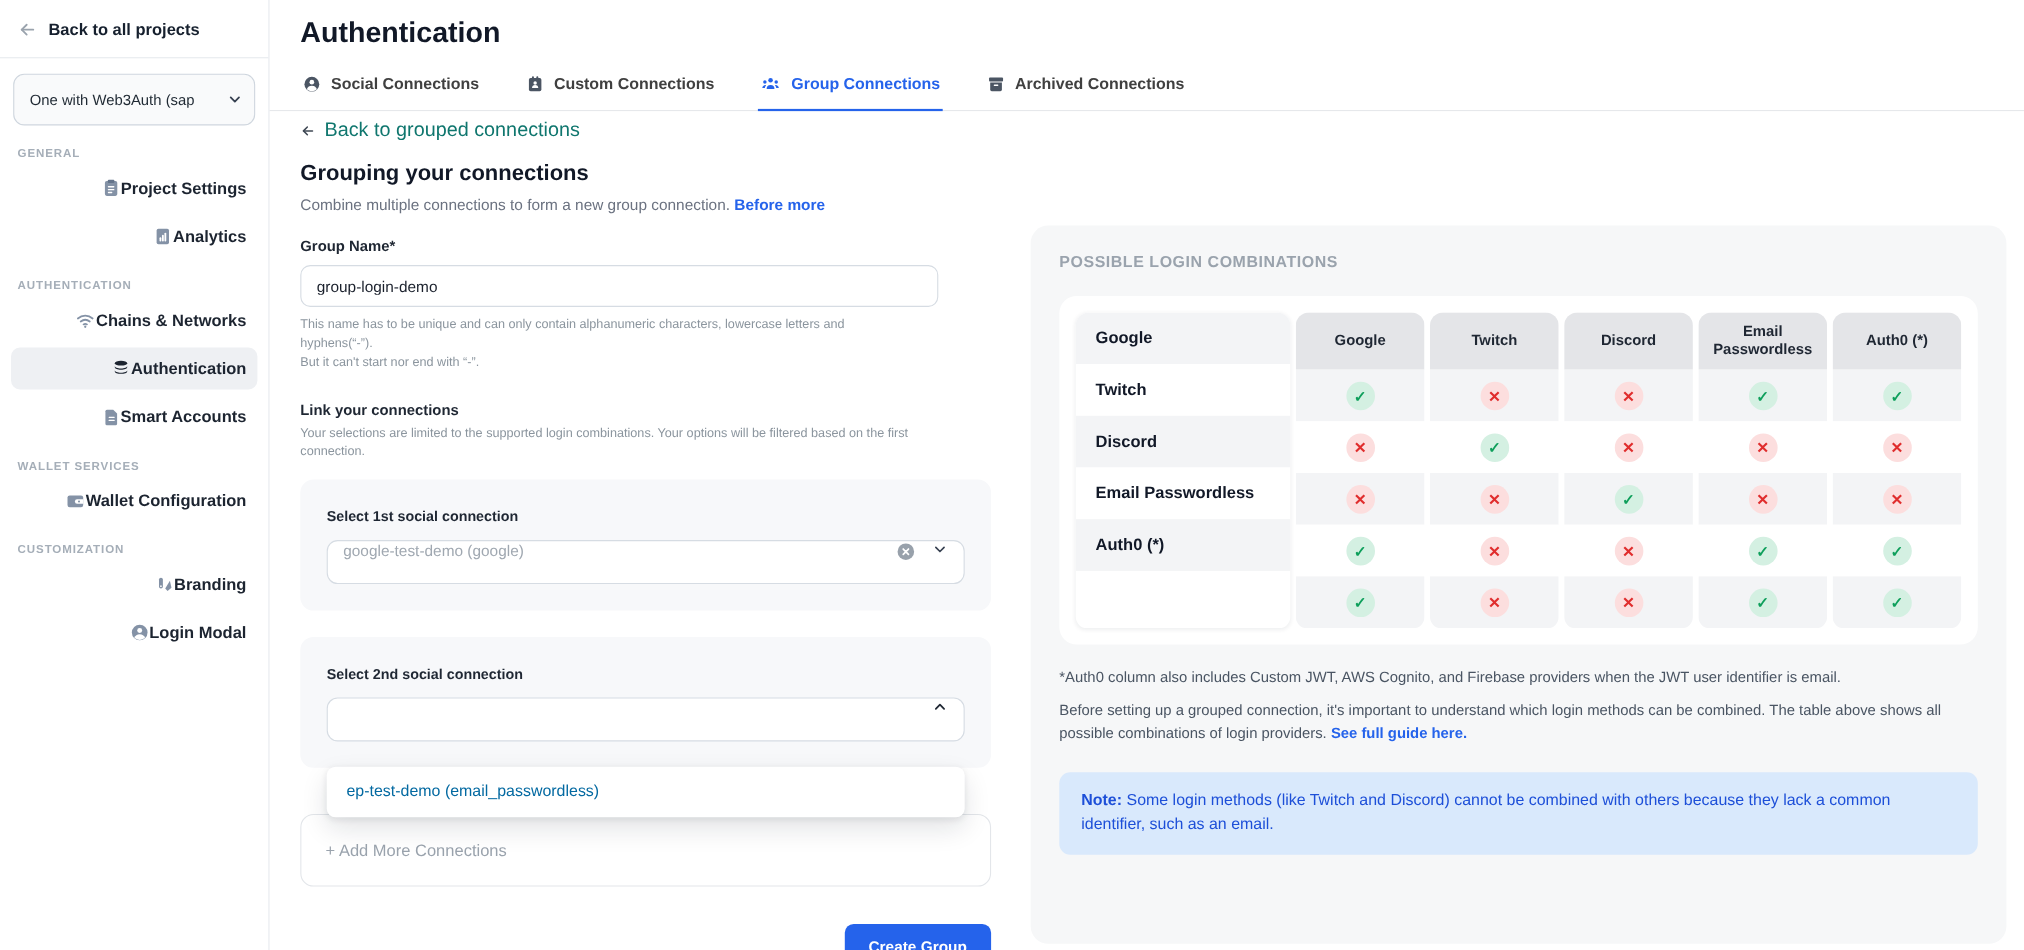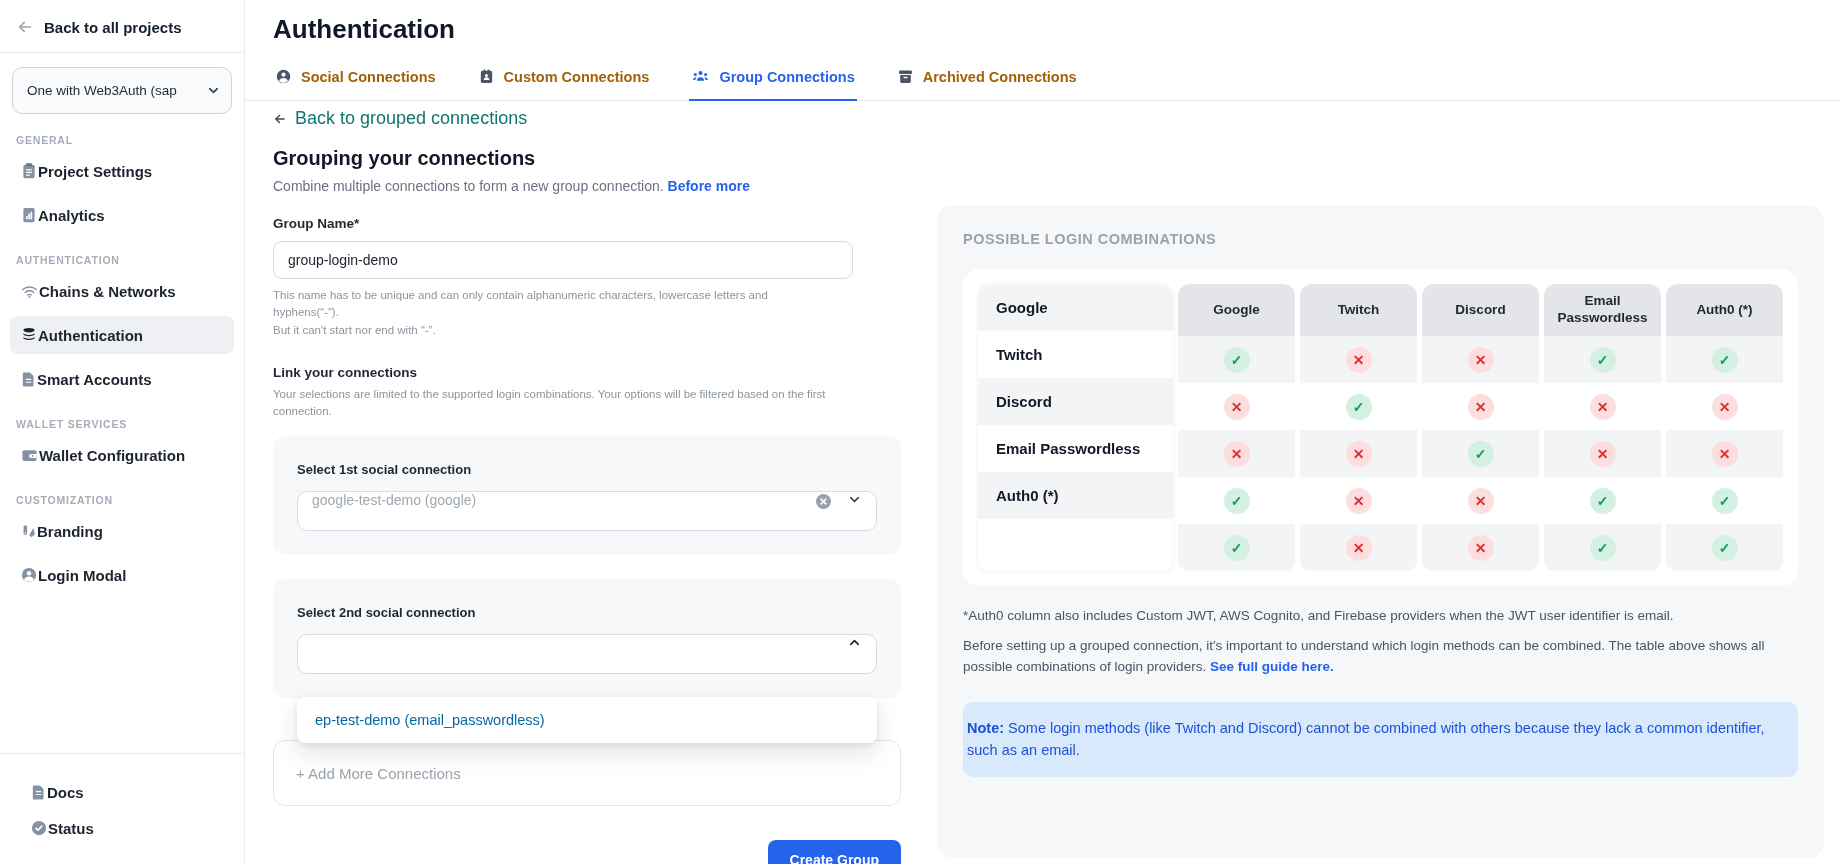--- a/index.html
+++ b/index.html
@@ -9,33 +9,33 @@
 
   
   .sidebar { width:245px; min-width:245px; height:100%; border-right:1px solid #e7eaee; position:relative; background:#fff; }
   .sb-head { display:flex; align-items:center; gap:10px; padding:18px 16px 16px 16px; border-bottom:1px solid #e7eaee; }
   .sb-head .txt { font-size:15px; font-weight:700; color:#16202e; }
   .proj-select { margin:14px 12px 0 12px; height:47px; border:1px solid #cfd6de; border-radius:10px; background:#f9fafb;
     display:flex; align-items:center; padding:0 10px 0 14px; cursor:pointer; }
   .proj-select .val { flex:1; font-size:13.5px; color:#1f2933; white-space:nowrap; overflow:hidden; }
   .sb-section { margin:20px 16px 0 16px; font-size:10.5px; font-weight:700; letter-spacing:.8px; color:#a5aeb8; }
   .sb-item { display:flex; align-items:center; height:38px; margin:6px 10px 0 10px; padding:0 10px;
-    border-radius:8px; cursor:pointer; }
+    border-radius:8px; cursor:pointer;justify-content:flex-end; }
   .sb-item.active { background:#eef0f3; }
   .sb-item .lbl { font-size:15px; font-weight:600; color:#1c2430; }
   .sb-footer { position:absolute; left:0; right:0; bottom:0; border-top:1px solid #e7eaee; padding:20px 10px 18px 10px; background:#fff; }
   .sb-footer .sb-item { margin-top:0; height:36px; }
   .icon { display:inline-flex; align-items:center; justify-content:center; flex:none; }
 
   
   .main { position:relative; flex:1; height:100%; }
   .page-title { padding:14px 0 0 28px; font-size:26px; font-weight:800; color:#111827; }
   .tabbar { display:flex; gap:38px; padding:0 0 0 28px; margin-top:16px; border-bottom:1px solid #e6e8eb; }
   .tab { display:flex; align-items:center; gap:9px; padding:6px 2px 13px 2px; font-size:14.5px; font-weight:600;
-    color:#a16207; cursor:pointer; border-bottom:2.5px solid transparent; margin-bottom:-1px; }
+    color:#404040; cursor:pointer; border-bottom:2.5px solid transparent; margin-bottom:-1px; }
   .tab.active { color:#2563eb; border-bottom-color:#2563eb; }
 
   
   .form-col { position:absolute; left:28px; top:108px; width:632px; }
   .back-link { display:flex; align-items:center; gap:8px; font-size:18px; color:#0f766e; cursor:pointer; }
   .h2 { margin-top:18px; font-size:20px; font-weight:800; color:#111827; }
   .subtitle { margin-top:8px; font-size:14px; color:#6b7280; }
   .subtitle a { color:#2563eb; font-weight:600; text-decoration:none; cursor:pointer; }
   .field-label { margin-top:22px; font-size:13.5px; font-weight:700; color:#1f2733; }
   .text-input { margin-top:10px; width:580px; height:38px; border:1px solid #d6dce3; border-radius:9px;
@@ -76,21 +76,21 @@
   .combo-cell.alt { background:#f3f4f6; }
   .combo-cell.label { justify-content:flex-start; padding-left:18px; font-size:15px; font-weight:600; color:#111827; }
   .badge { width:26px; height:26px; border-radius:50%; display:flex; align-items:center; justify-content:center;
     font-size:14px; font-weight:700; }
   .badge.yes { background:#d4f0e2; color:#0e9f5b; }
   .badge.no  { background:#fcdede; color:#e02d2d; }
 
   .footnote1 { margin-top:22px; font-size:13.5px; color:#4a5563; }
   .footnote2 { margin-top:13px; font-size:13.5px; line-height:1.55; color:#4a5563; max-width:830px; }
   .footnote2 a { color:#2563eb; font-weight:600; text-decoration:none; cursor:pointer; }
-  .note-box { margin-top:24px; background:#d9e9fc; border-radius:10px; padding:15px 4px; font-size:14.5px;
+  .note-box { margin-top:24px; background:#d9e9fc; border-radius:10px; padding:15px 20px; font-size:14.5px;
     line-height:1.55; color:#1d4fd8; }
   .note-box b { font-weight:700; }
 </style>
 </head>
 <body>
 
 <div class="app">
 
   <aside class="sidebar">
     <div class="sb-head">
@@ -197,41 +197,20 @@
       <span class="icon">
         <svg width="18" height="18" viewBox="0 0 24 24" fill="#8492a6">
             <circle cx="12" cy="12" r="9.5"></circle>
             <circle cx="12" cy="9.5" r="3" fill="#fff"></circle>
             <path d="M5.5 18.5a7 7 0 0 1 13 0 9.5 9.5 0 0 1-13 0z" fill="#fff"></path>
           </svg>
       </span>
       <span class="lbl">Login Modal</span>
     </div>
 
-    <div class="sb-footer">
-      <div class="sb-item">
-        <span class="icon">
-          <svg width="17" height="17" viewBox="0 0 24 24" fill="#8492a6">
-              <path d="M6 2h8l5 5v13a2 2 0 0 1-2 2H6a2 2 0 0 1-2-2V4a2 2 0 0 1 2-2z"></path>
-              <rect x="8" y="10" width="8" height="1.7" rx=".8" fill="#fff"></rect>
-              <rect x="8" y="14" width="8" height="1.7" rx=".8" fill="#fff"></rect>
-            </svg>
-        </span>
-        <span class="lbl">Docs</span>
-      </div>
-      <div class="sb-item">
-        <span class="icon">
-          <svg width="18" height="18" viewBox="0 0 24 24" fill="#8492a6">
-              <circle cx="12" cy="12" r="9.5"></circle>
-              <path d="M8 12.3l2.6 2.6 5.2-5.4" fill="none" stroke="#fff" stroke-width="2.2" stroke-linecap="round" stroke-linejoin="round"></path>
-            </svg>
-        </span>
-        <span class="lbl">Status</span>
-      </div>
-    </div>
   </aside>
 
   <main class="main">
     <h1 class="page-title">Authentication</h1>
 
     <div class="tabbar">
       <div class="tab">
         <span class="icon">
           <svg width="17" height="17" viewBox="0 0 24 24" fill="#4b5563">
               <circle cx="12" cy="12" r="9.5"></circle>

